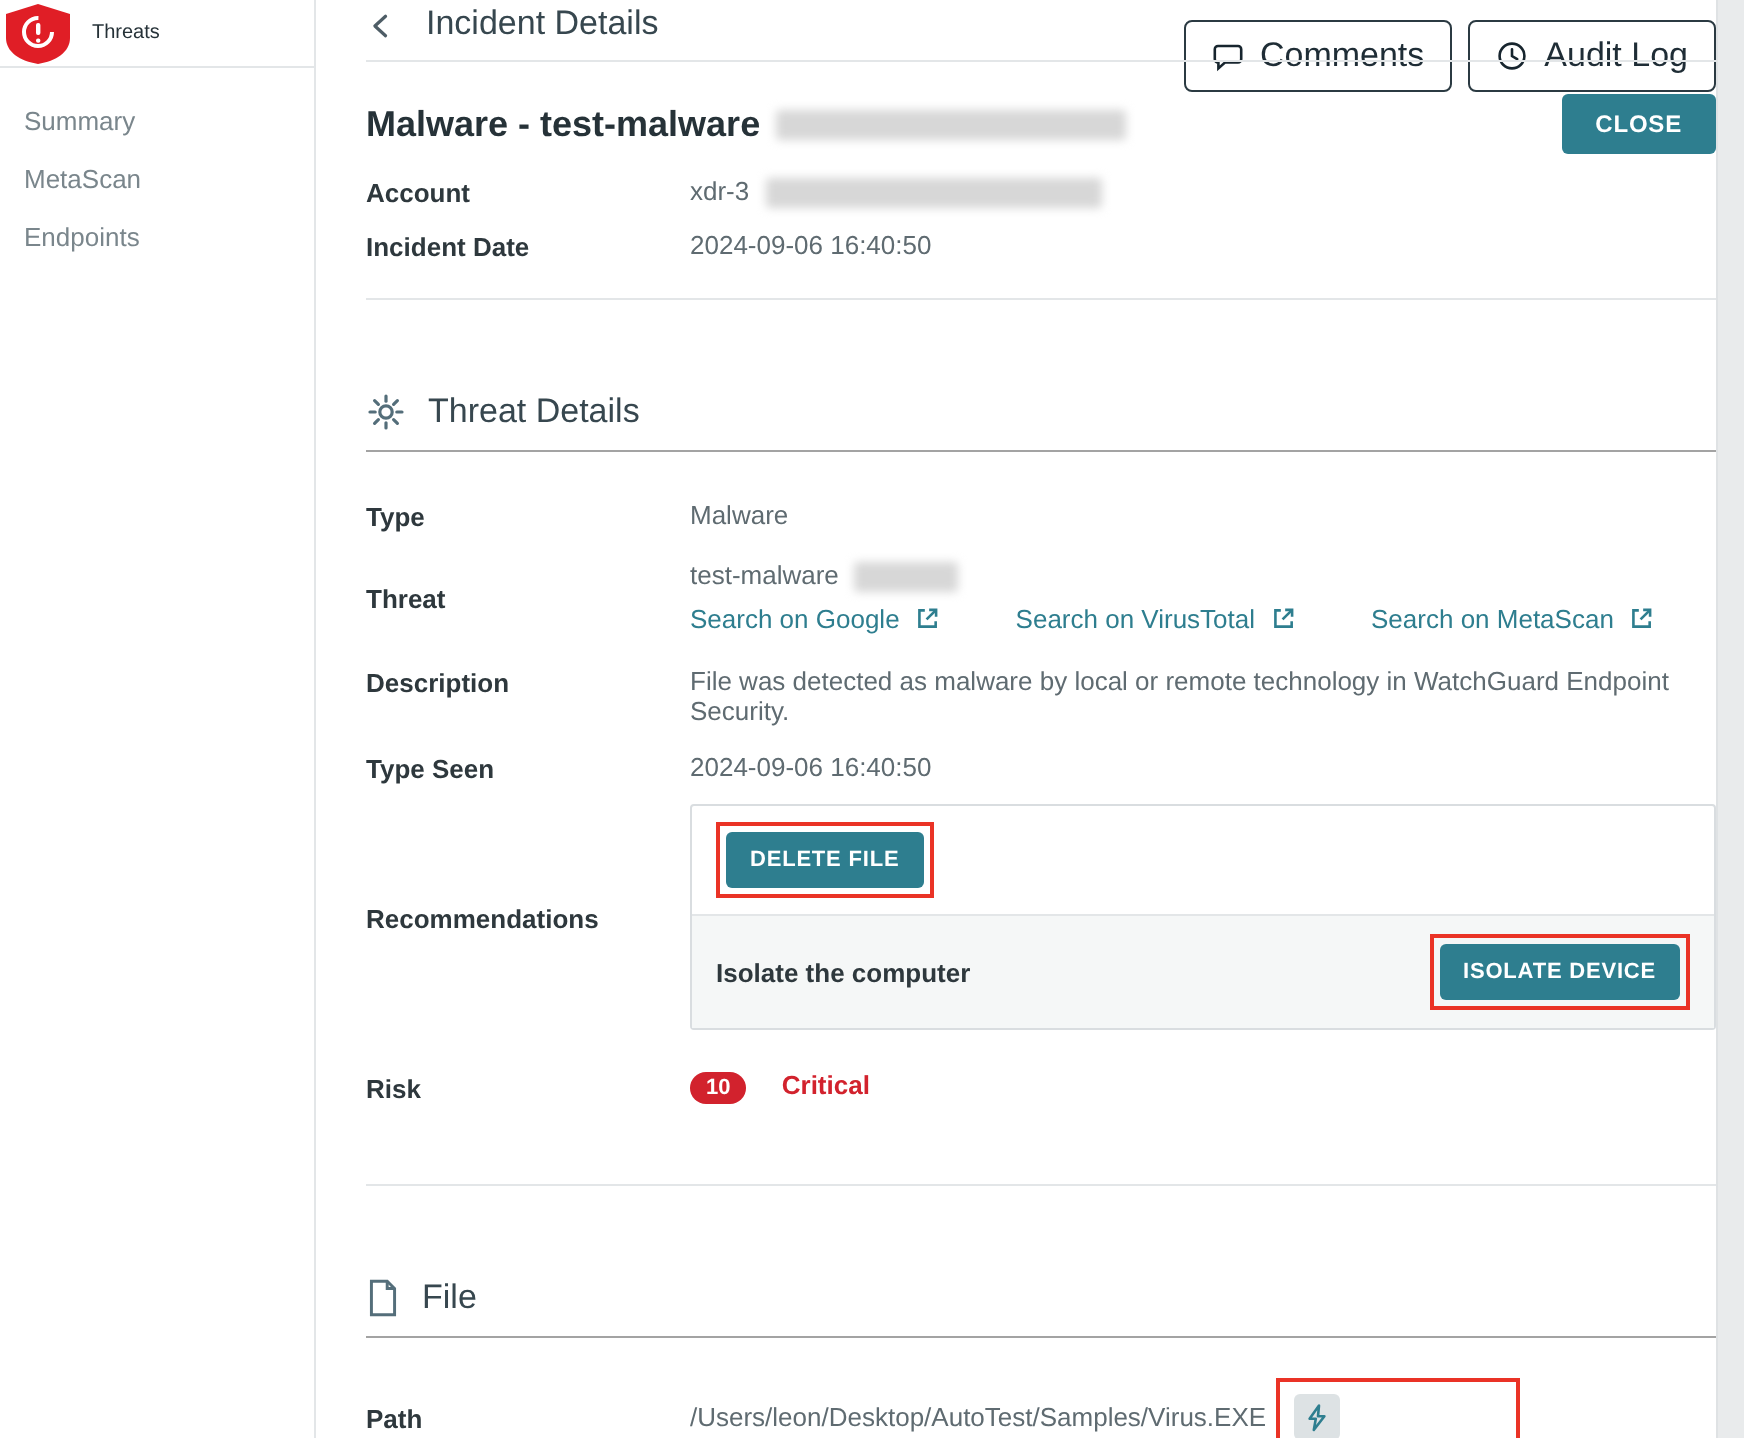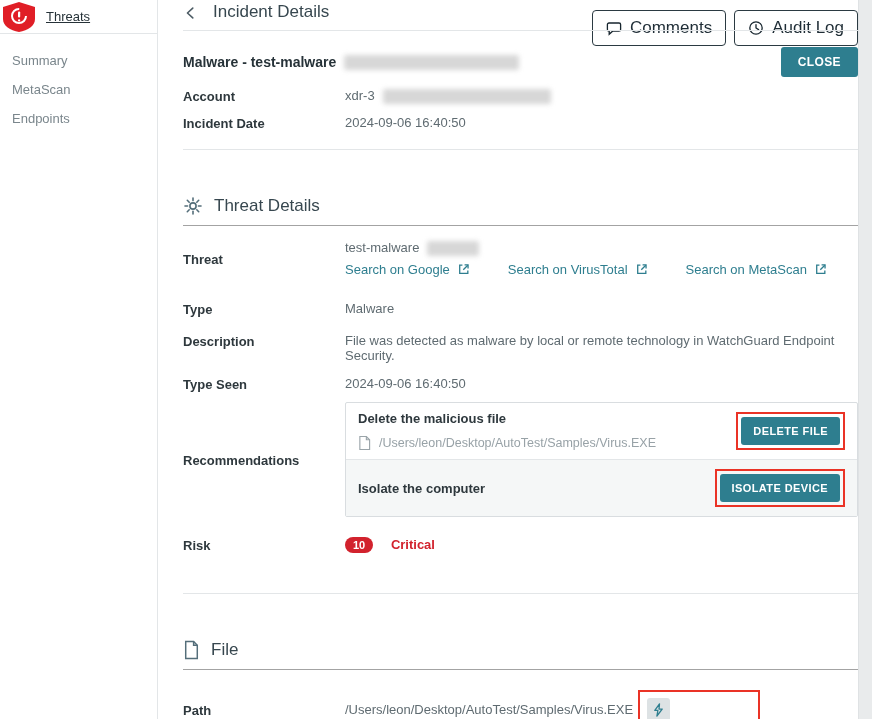--- a/index.html
+++ b/index.html
@@ -20,21 +20,21 @@
   
   .sidebar {
     position: absolute; left: 0; top: 0; width: 158px; height: 100%;
     background: #fff; border-right: 1px solid #e3e6e8;
   }
   .sidebar-header {
     height: 34px; border-bottom: 1px solid #e3e6e8;
     display: flex; align-items: center;
   }
   .threat-logo { width: 38px; height: 34px; flex: 0 0 38px; }
-  .sidebar-title { font-size: 13px; color: #263238; margin-left: 8px; text-decoration: underline; }
+  .sidebar-title { font-size: 10px; color: #263238; margin-left: 8px; }
   .sidebar-items { padding-top: 12px; }
   .sidebar-item {
     padding: 7px 12px; font-size: 13px; color: #7a868c; cursor: pointer;
   }
 
   
   .main {
     position: absolute; left: 158px; top: 0; right: 14px; bottom: 0;
     background: #fff; padding-left: 25px;
   }
@@ -52,21 +52,21 @@
     display: flex; gap: 8px;
   }
   .outline-btn {
     display: inline-flex; align-items: center; gap: 8px;
     border: 1px solid #2b3a42; border-radius: 4px; background: #fff;
     height: 36px; padding: 0 13px; font-size: 17px; color: #1f2d36;
     font-family: "Liberation Sans", sans-serif; cursor: pointer;
   }
 
   .incident-head { display: flex; align-items: center; margin-top: 16px; }
-  .incident-title { font-size: 14px; font-weight: bold; color: #263238; }
+  .incident-title { font-size: 18px; font-weight: bold; color: #263238; }
   .spacer { flex: 1; }
   .btn-teal {
     background: #2e7e8f; color: #fff; border: none; border-radius: 3px;
     font-size: 12px; font-weight: bold; letter-spacing: .4px;
     padding: 8px 17px; cursor: pointer; font-family: "Liberation Sans", sans-serif;
   }
   .btn-teal.small { font-size: 11px; padding: 8px 12px; }
 
   .field { display: flex; margin-top: 11px; font-size: 13px; align-items: flex-start; }
   .field.center { align-items: center; }
@@ -203,20 +203,25 @@
           <line x1="10" y1="15.4" x2="10" y2="18"></line>
         <line x1="2" y1="10" x2="4.6" y2="10"></line>
           <line x1="15.4" y1="10" x2="18" y2="10"></line>
         <line x1="4.3" y1="4.3" x2="6.2" y2="6.2"></line>
           <line x1="13.8" y1="13.8" x2="15.7" y2="15.7"></line>
         <line x1="4.3" y1="15.7" x2="6.2" y2="13.8"></line>
           <line x1="13.8" y1="6.2" x2="15.7" y2="4.3"></line>
       </svg>
     </span>
     <span class="section-title">Threat Details</span>
+  </div>
+
+  <div class="field" style="margin-top:24px;">
+    <span class="field-label">Type</span>
+    <span class="field-value">Malware</span>
   </div>
 
   <div class="field center" style="margin-top:14px;">
     <span class="field-label">Threat</span>
     <span class="field-value">
       <span>
         <span>test-malware</span><span class="blur" style="width:52px;"></span>
       </span>
       <span class="links-row">
         <a class="ext-link">
@@ -246,51 +251,34 @@
               <path d="M5 2 H2.5 V9.5 H10 V7"></path>
                 <path d="M7 1.8 H10.2 V5"></path>
                 <path d="M10 2 L5.8 6.2"></path>
             </svg>
           </span>
         </a>
       </span>
     </span>
   </div>
 
-  <div class="field" style="margin-top:24px;">
-    <span class="field-label">Type</span>
-    <span class="field-value">Malware</span>
-  </div>
-
   <div class="field" style="margin-top:16px;">
     <span class="field-label">Description</span>
     <span class="field-value">File was detected as malware by local or remote technology in WatchGuard Endpoint Security.</span>
   </div>
 
   <div class="field" style="margin-top:13px;">
     <span class="field-label">Type Seen</span>
     <span class="field-value">2024-09-06 16:40:50</span>
   </div>
 
   <div class="field center" style="margin-top:10px;">
     <span class="field-label">Recommendations</span>
     <div class="reco-box">
       <div class="reco-row">
-        <div class="reco-left">
-          <div class="reco-title">Delete the malicious file</div>
-          <div class="reco-path">
-            <span>
-              <svg width="13" height="16" viewBox="0 0 14 17" fill="none" stroke="#9aa4a9" stroke-width="1.2">
-                <path d="M2 1.5 h7 l3.5 3.5 v10.5 h-10.5 z"></path>
-                  <path d="M9 1.5 v3.5 h3.5"></path>
-              </svg>
-            </span>
-            <span>/Users/leon/Desktop/AutoTest/Samples/Virus.EXE</span>
-          </div>
-        </div>
         <span class="annotation">
           <button class="btn-teal small">DELETE FILE</button>
         </span>
       </div>
       <div class="reco-row">
         <div class="reco-left">
           <div class="reco-title">Isolate the computer</div>
         </div>
         <span class="annotation">
           <button class="btn-teal small">ISOLATE DEVICE</button>

